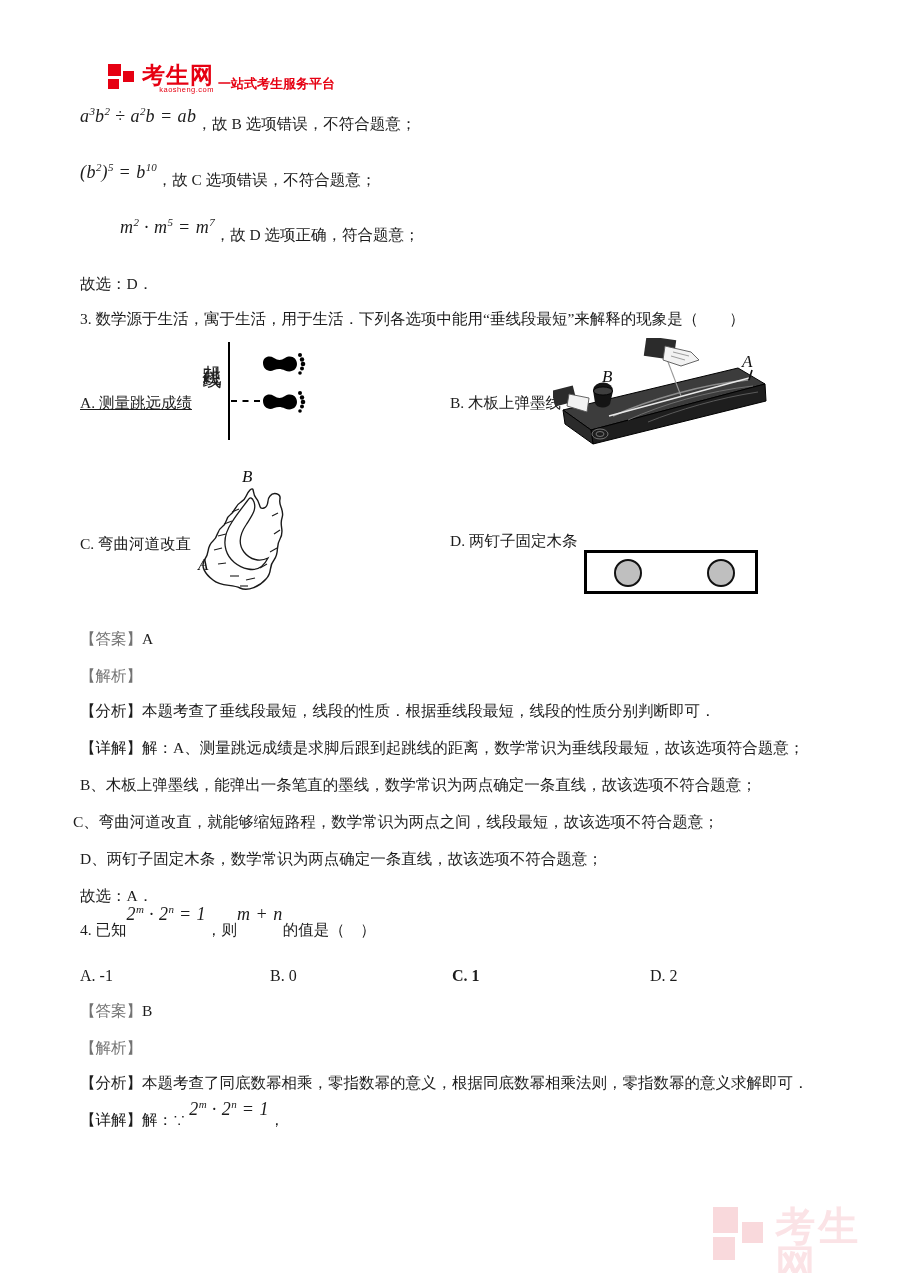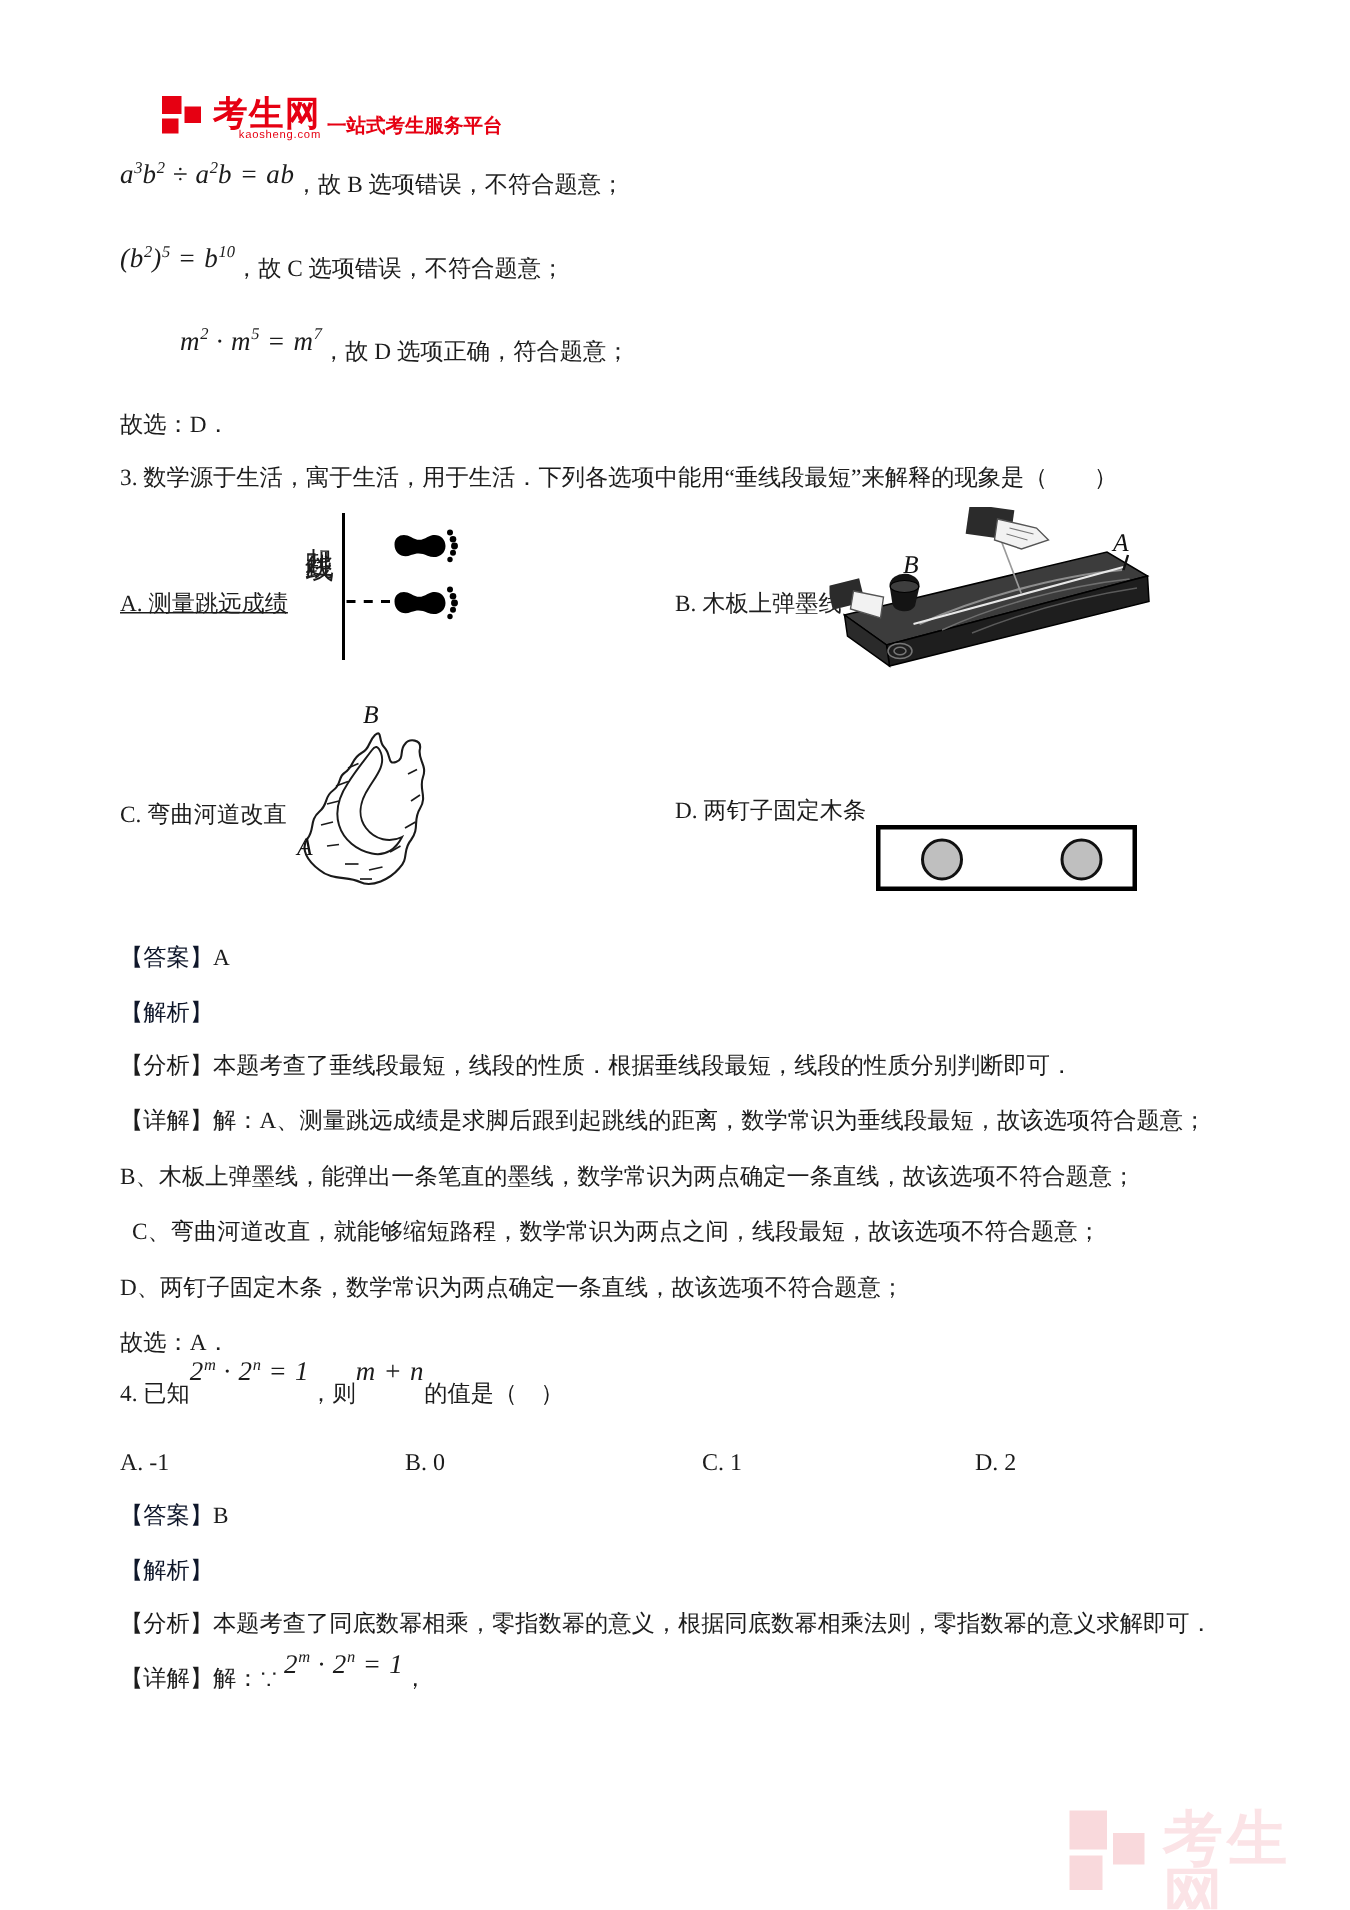--- a/index.html
+++ b/index.html
@@ -1,21 +1,21 @@
 <!DOCTYPE html>
 <html><head>
 <meta charset="utf-8">
 <style>
   html,body{margin:0;padding:0;background:#fff;}
   .page{position:relative;width:900px;height:1273px;background:#ffffff;overflow:hidden;
         font-family:"Liberation Serif","DejaVu Serif",serif;color:#1c1c1c;}
   .abs{position:absolute;}
   .txt{font-size:15.5px;line-height:1.25;white-space:nowrap;}
   .wide{white-space:normal;width:730px;}
-  .blue{color:#0f172a;}
+  .blue{color:#737373;}
   
   .formula{font-style:italic;font-size:18px;letter-spacing:.5px;}
   .formula .fsup{font-size:11px;vertical-align:7px;letter-spacing:0;}
   .sol-line{display:flex;align-items:center;}
   .sol-line .after{margin-top:14px;font-style:normal;}
   .inline-math{display:flex;align-items:flex-start;}
   .inline-math .base{margin-top:17px;}
   .inline-math .raised{margin-top:0;}
   .detail-math .base{margin-top:12px;}
   
@@ -167,35 +167,35 @@
     <div class="nail" style="left:120px;top:6px;width:24px;height:24px;"></div>
   </div>
 
   <div class="abs txt" style="left:80px;top:629px;">
     <span class="blue">【答案】</span><span>A</span>
   </div>
   <div class="abs txt blue" style="left:80px;top:666px;">【解析】</div>
   <div class="abs txt wide" style="left:80px;top:701px;">【分析】本题考查了垂线段最短，线段的性质．根据垂线段最短，线段的性质分别判断即可．</div>
   <div class="abs txt wide" style="left:80px;top:775px;">B、木板上弹墨线，能弹出一条笔直的墨线，数学常识为两点确定一条直线，故该选项不符合题意；</div>
   <div class="abs txt wide" style="left:80px;top:738px;">【详解】解：A、测量跳远成绩是求脚后跟到起跳线的距离，数学常识为垂线段最短，故该选项符合题意；</div>
-  <div class="abs txt wide" style="left:88px;top:812px;">C、弯曲河道改直，就能够缩短路程，数学常识为两点之间，线段最短，故该选项不符合题意；</div>
+  <div class="abs txt wide" style="left:73px;top:812px;">C、弯曲河道改直，就能够缩短路程，数学常识为两点之间，线段最短，故该选项不符合题意；</div>
   <div class="abs txt wide" style="left:80px;top:849px;">D、两钉子固定木条，数学常识为两点确定一条直线，故该选项不符合题意；</div>
   <div class="abs txt" style="left:80px;top:886px;">故选：A．</div>
 
   <div class="abs txt inline-math" style="left:80px;top:903px;">
     <span class="base">4. 已知</span>
     <span class="formula raised"><span>2</span><span class="fsup">m</span><span> · 2</span><span class="fsup">n</span><span> = 1</span></span>
     <span class="base">，则</span>
     <span class="formula raised"><span>m + n</span></span>
     <span class="base">的值是（　）</span>
   </div>
 
   <div class="abs txt opt" style="left:80px;top:966px;">A. -1</div>
   <div class="abs txt opt" style="left:270px;top:966px;">B. 0</div>
-  <div class="abs txt opt" style="left:468px;top:966px;">C. 1</div>
+  <div class="abs txt opt" style="left:452px;top:966px;font-weight:bold;">C. 1</div>
   <div class="abs txt opt" style="left:650px;top:966px;">D. 2</div>
 
   <div class="abs txt" style="left:80px;top:1001px;">
     <span class="blue">【答案】</span><span>B</span>
   </div>
   <div class="abs txt blue" style="left:80px;top:1038px;">【解析】</div>
   <div class="abs txt wide" style="left:80px;top:1073px;">【分析】本题考查了同底数幂相乘，零指数幂的意义，根据同底数幂相乘法则，零指数幂的意义求解即可．</div>
   <div class="abs txt inline-math detail-math" style="left:80px;top:1098px;">
     <span class="base">【详解】解：∵</span>
     <span class="formula raised" style="margin-left:4px;"><span>2</span><span class="fsup">m</span><span> · 2</span><span class="fsup">n</span><span> = 1</span></span>

